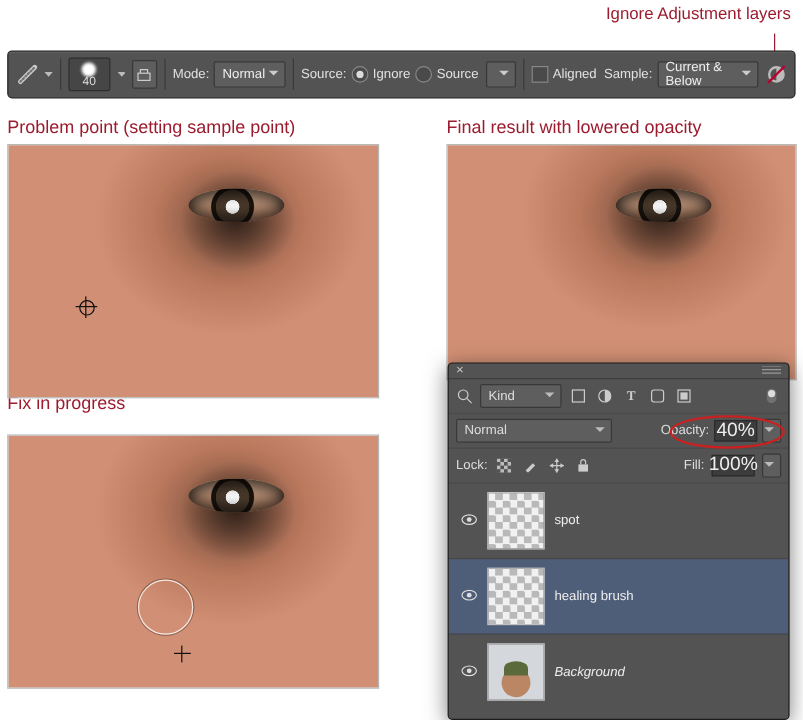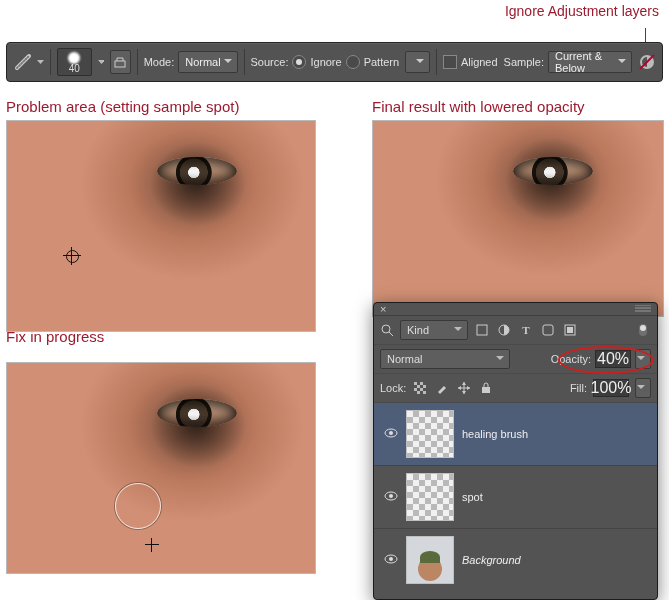--- a/index.html
+++ b/index.html
@@ -203,42 +203,42 @@
   <div class="ob-item">
     <span>Mode:</span>
     <div class="select-box">Normal</div>
   </div>
   <div class="divider"></div>
   <div class="ob-item">
     <span>Source:</span>
     <span class="radio on"></span>
     <span>Ignore</span>
     <span class="radio"></span>
-    <span>Pattern</span>
+    <span>Source</span>
   </div>
   <div class="select-box" style="width:8px;padding:0 14px 0 2px"></div>
   <div class="divider"></div>
   <div class="ob-item">
     <span class="checkbox"></span>
     <span>Aligned</span>
   </div>
   <div class="ob-item">
     <span>Sample:</span>
     <div class="select-box">Current &amp; Below</div>
   </div>
   <div class="ignore-adj">
     <svg width="18" height="18" viewBox="0 0 18 18">
       <circle cx="9" cy="9" r="6" fill="none" stroke="#bbb" stroke-width="2"></circle>
       <path d="M9 3 A6 6 0 0 1 9 15 Z" fill="#bbb"></path>
       <line x1="2" y1="16" x2="16" y2="2" stroke="#b03" stroke-width="2"></line>
     </svg>
   </div>
 </div>
 
-<div class="section-label" style="left:6px; top:98px">Problem area (setting sample spot)</div>
+<div class="section-label" style="left:6px; top:98px">Problem point (setting sample point)</div>
 <div class="section-label" style="left:372px; top:98px">Final result with lowered opacity</div>
 <div class="section-label" style="left:6px; top:328px">Fix in progress</div>
 
 <div class="photo" style="left:6px; top:120px; width:308px; height:210px">
   <div class="eye" style="left:150px; top:36px;"></div>
   <div class="crosshair" style="left:56px; top:126px">
       <span class="ring"></span>
     </div>
 </div>
 
@@ -339,35 +339,35 @@
           <path d="M4 5 V3 a2 2 0 0 1 4 0 V5" fill="none" stroke="#ccc"></path>
         </svg>
       </span>
     <span style="flex:1"></span>
     <span>Fill:</span>
     <div class="field">100%</div>
     <div class="sel" style="width:0;padding:0 14px 0 0"></div>
   </div>
 
   <div class="layer-list">
+    <div class="layer">
+      <span class="vis"><svg width="14" height="10">
+            <ellipse cx="7" cy="5" rx="6" ry="4" fill="none" stroke="#ddd"></ellipse>
+            <circle cx="7" cy="5" r="2" fill="#ddd"></circle>
+          </svg></span>
+      <div class="thumb checker"></div>
+      <span class="name">spot</span>
+    </div>
     <div class="layer selected">
       <span class="vis"><svg width="14" height="10">
             <ellipse cx="7" cy="5" rx="6" ry="4" fill="none" stroke="#ddd"></ellipse>
             <circle cx="7" cy="5" r="2" fill="#ddd"></circle>
           </svg></span>
       <div class="thumb checker"></div>
       <span class="name">healing brush</span>
-    </div>
-    <div class="layer">
-      <span class="vis"><svg width="14" height="10">
-            <ellipse cx="7" cy="5" rx="6" ry="4" fill="none" stroke="#ddd"></ellipse>
-            <circle cx="7" cy="5" r="2" fill="#ddd"></circle>
-          </svg></span>
-      <div class="thumb checker"></div>
-      <span class="name">spot</span>
     </div>
     <div class="layer">
       <span class="vis"><svg width="14" height="10">
             <ellipse cx="7" cy="5" rx="6" ry="4" fill="none" stroke="#ddd"></ellipse>
             <circle cx="7" cy="5" r="2" fill="#ddd"></circle>
           </svg></span>
       <div class="thumb bg">
           <div class="head">
             <div class="cap"></div>
           </div>

